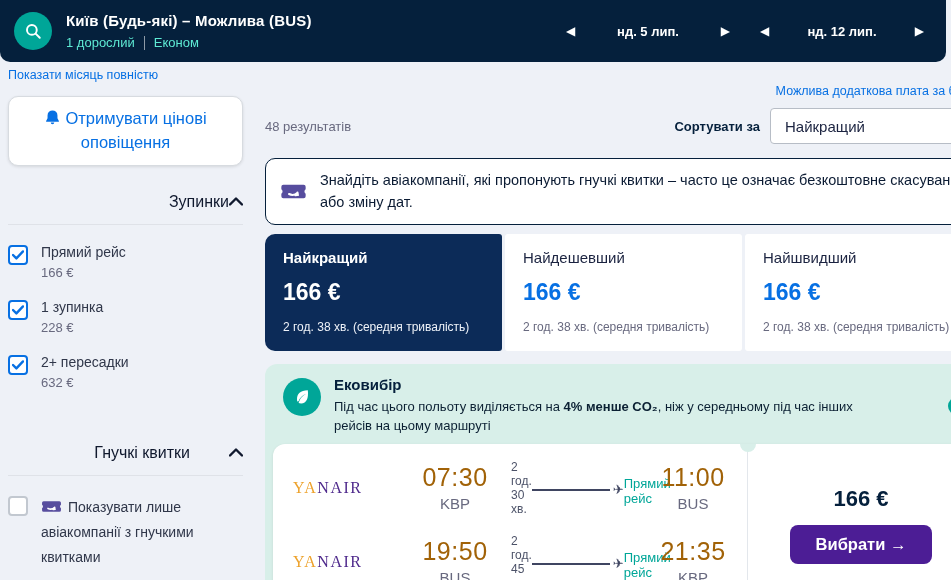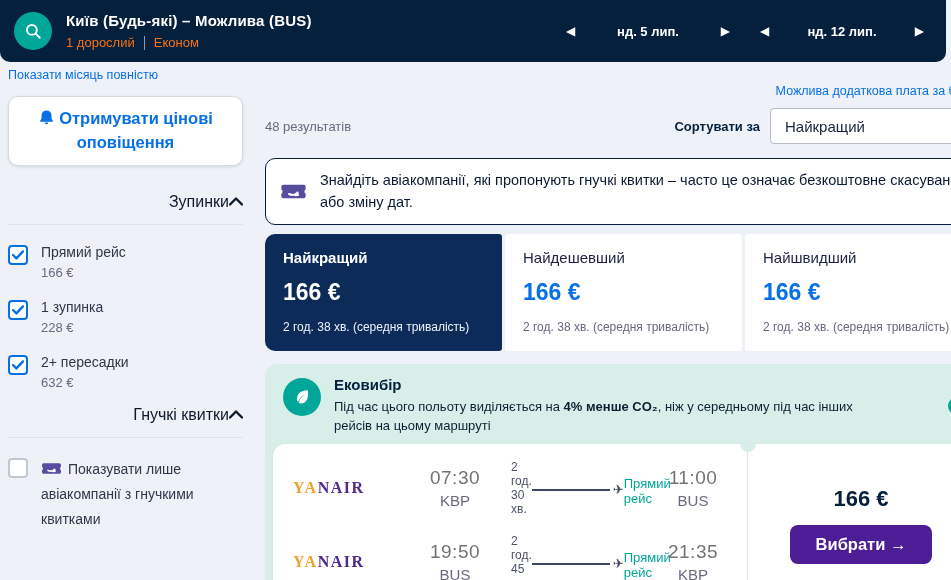--- a/index.html
+++ b/index.html
@@ -17,38 +17,38 @@
     height:62px; margin-right:5px; background:#05203c;
     border-radius:0 0 10px 10px;
     display:flex; align-items:center; padding:0 18px 0 14px;
   }
   .search-circle {
     width:38px; height:38px; border-radius:50%; background:#00a698;
     display:flex; align-items:center; justify-content:center; flex:none; cursor:pointer;
   }
   .route-block { margin-left:14px; }
   .route-title { color:#fff; font-size:15px; font-weight:bold; letter-spacing:.2px; }
-  .route-sub { margin-top:6px; display:flex; align-items:center; color:#f97316; font-size:13px; }
+  .route-sub { margin-top:6px; display:flex; align-items:center; color:#5eead4; font-size:13px; }
   .route-sub .vsep { width:1px; height:14px; background:rgba(255,255,255,.55); margin:0 9px; }
   .date-nav { margin-left:auto; display:flex; gap:22px; }
   .date-group { display:flex; align-items:center; justify-content:space-between; width:172px; }
   .date-arrow { background:none; border:none; color:#fff; font-size:12px; cursor:pointer; line-height:1; padding:4px; }
   .date-label { color:#fff; font-size:13px; font-weight:bold; }
 
   
   .cols { display:flex; padding:0 4px 0 8px; }
   .sidebar { width:245px; flex:none; padding-right:10px; }
   .main { flex:1; margin-left:12px; }
 
   
   .show-month { display:inline-block; margin-top:6px; color:#0770e3; font-size:12.5px; text-decoration:none; cursor:pointer; }
   .alert-btn {
     margin-top:13px; width:100%; background:#fff; border:1px solid #d7dbe0; border-radius:10px;
     box-shadow:0 1px 3px rgba(37,32,31,.12); padding:10px 8px; cursor:pointer;
-    color:#0770e3; font-size:16.5px; font-weight:bold; line-height:1.45; text-align:center;
+    color:#0770e3; font-size:16.5px; font-weight:normal; line-height:1.45; text-align:center;
     font-family:"Liberation Sans", sans-serif;
   }
   .alert-btn .bell { vertical-align:-2px; margin-right:4px; }
   .filter-head {
     margin-top:27px; display:flex; align-items:center; justify-content:flex-end;
     padding-bottom:13px; border-bottom:1px solid #dfe2e8; cursor:pointer;
   }
   .filter-head .ft { font-size:16px; color:#10192e; }
   .opt-row { display:flex; gap:13px; margin-top:19px; align-items:flex-start; }
   .cb {
@@ -104,25 +104,25 @@
   .eco-title { font-size:15px; font-weight:bold; color:#05203c; }
   .eco-text { margin-top:4px; font-size:13px; color:#0b2033; line-height:1.5; max-width:540px; }
   .info-ic { margin-left:auto; flex:none; width:18px; height:18px; border-radius:50%; background:#00a698;
     color:#fff; font-size:12px; font-weight:bold; display:flex; align-items:center; justify-content:center;
     font-family:"Liberation Serif", serif; cursor:pointer; align-self:center; }
 
   
   .card { background:#fff; border-radius:12px; display:flex; min-height:148px; box-shadow:0 1px 3px rgba(37,32,31,.1); }
   .legs { flex:1; padding:16px 10px 16px 20px; display:flex; flex-direction:column; justify-content:space-between; gap:18px; cursor:pointer; }
   .leg { display:flex; align-items:center; }
-  .logo { width:118px; flex:none; font-family:"Liberation Serif", serif; font-size:16px; font-weight:bold; letter-spacing:1.5px; }
+  .logo { width:118px; flex:none; font-family:"Liberation Serif", serif; font-size:16px; font-weight:normal; letter-spacing:1.5px; }
   .logo .l1 { color:#eda22c; }
   .logo .l2 { color:#4f2a8c; }
   .endpoint { width:88px; text-align:center; }
-  .ep-time { font-size:19px; color:#737373; letter-spacing:.5px; }
+  .ep-time { font-size:25px; color:#a16207; letter-spacing:.5px; }
   .ep-code { font-size:15px; color:#68697f; margin-top:3px; }
   .midinfo { width:126px; margin:0 12px; display:flex; flex-direction:row; align-items:center; }
   .mi-dur { font-size:12px; color:#4c5268; }
   .mi-linewrap { display:flex; align-items:center; gap:3px; margin-top:4px; }
   .mi-line { width:78px; height:2px; background:#3f4561; }
   .mi-plane { font-size:13px; color:#3f4561; line-height:1; }
   .mi-stops { font-size:13px; color:#00a698; margin-top:6px; }
   .card-divider { width:1px; background:#e3e7ec; position:relative; }
   .card-divider::before { content:''; position:absolute; top:0; left:50%; transform:translateX(-50%);
     width:16px; height:8px; background:#d8efe9; border-radius:0 0 16px 16px; }
@@ -214,21 +214,21 @@
           <svg width="12" height="10" viewBox="0 0 12 10" fill="none" stroke="#0770e3" stroke-width="2.4" stroke-linecap="round" stroke-linejoin="round">
               <polyline points="1,5 4.4,8.4 11,1.4"></polyline>
             </svg>
         </span>
         <div>
           <div class="opt-label">2+ пересадки</div>
           <div class="opt-price">632 €</div>
         </div>
       </div>
 
-      <div class="filter-head" style="margin-top:16px;">
+      <div class="filter-head" style="margin-top:54px;gap:39px;">
         <span class="ft">Гнучкі квитки</span>
         <svg width="14" height="9" viewBox="0 0 14 9" fill="none" stroke="#10192e" stroke-width="2.4" stroke-linecap="round" stroke-linejoin="round">
             <polyline points="1,7.5 7,1.5 13,7.5"></polyline>
           </svg>
       </div>
 
       <div class="opt-row">
         <span class="cb">
           
         </span>

